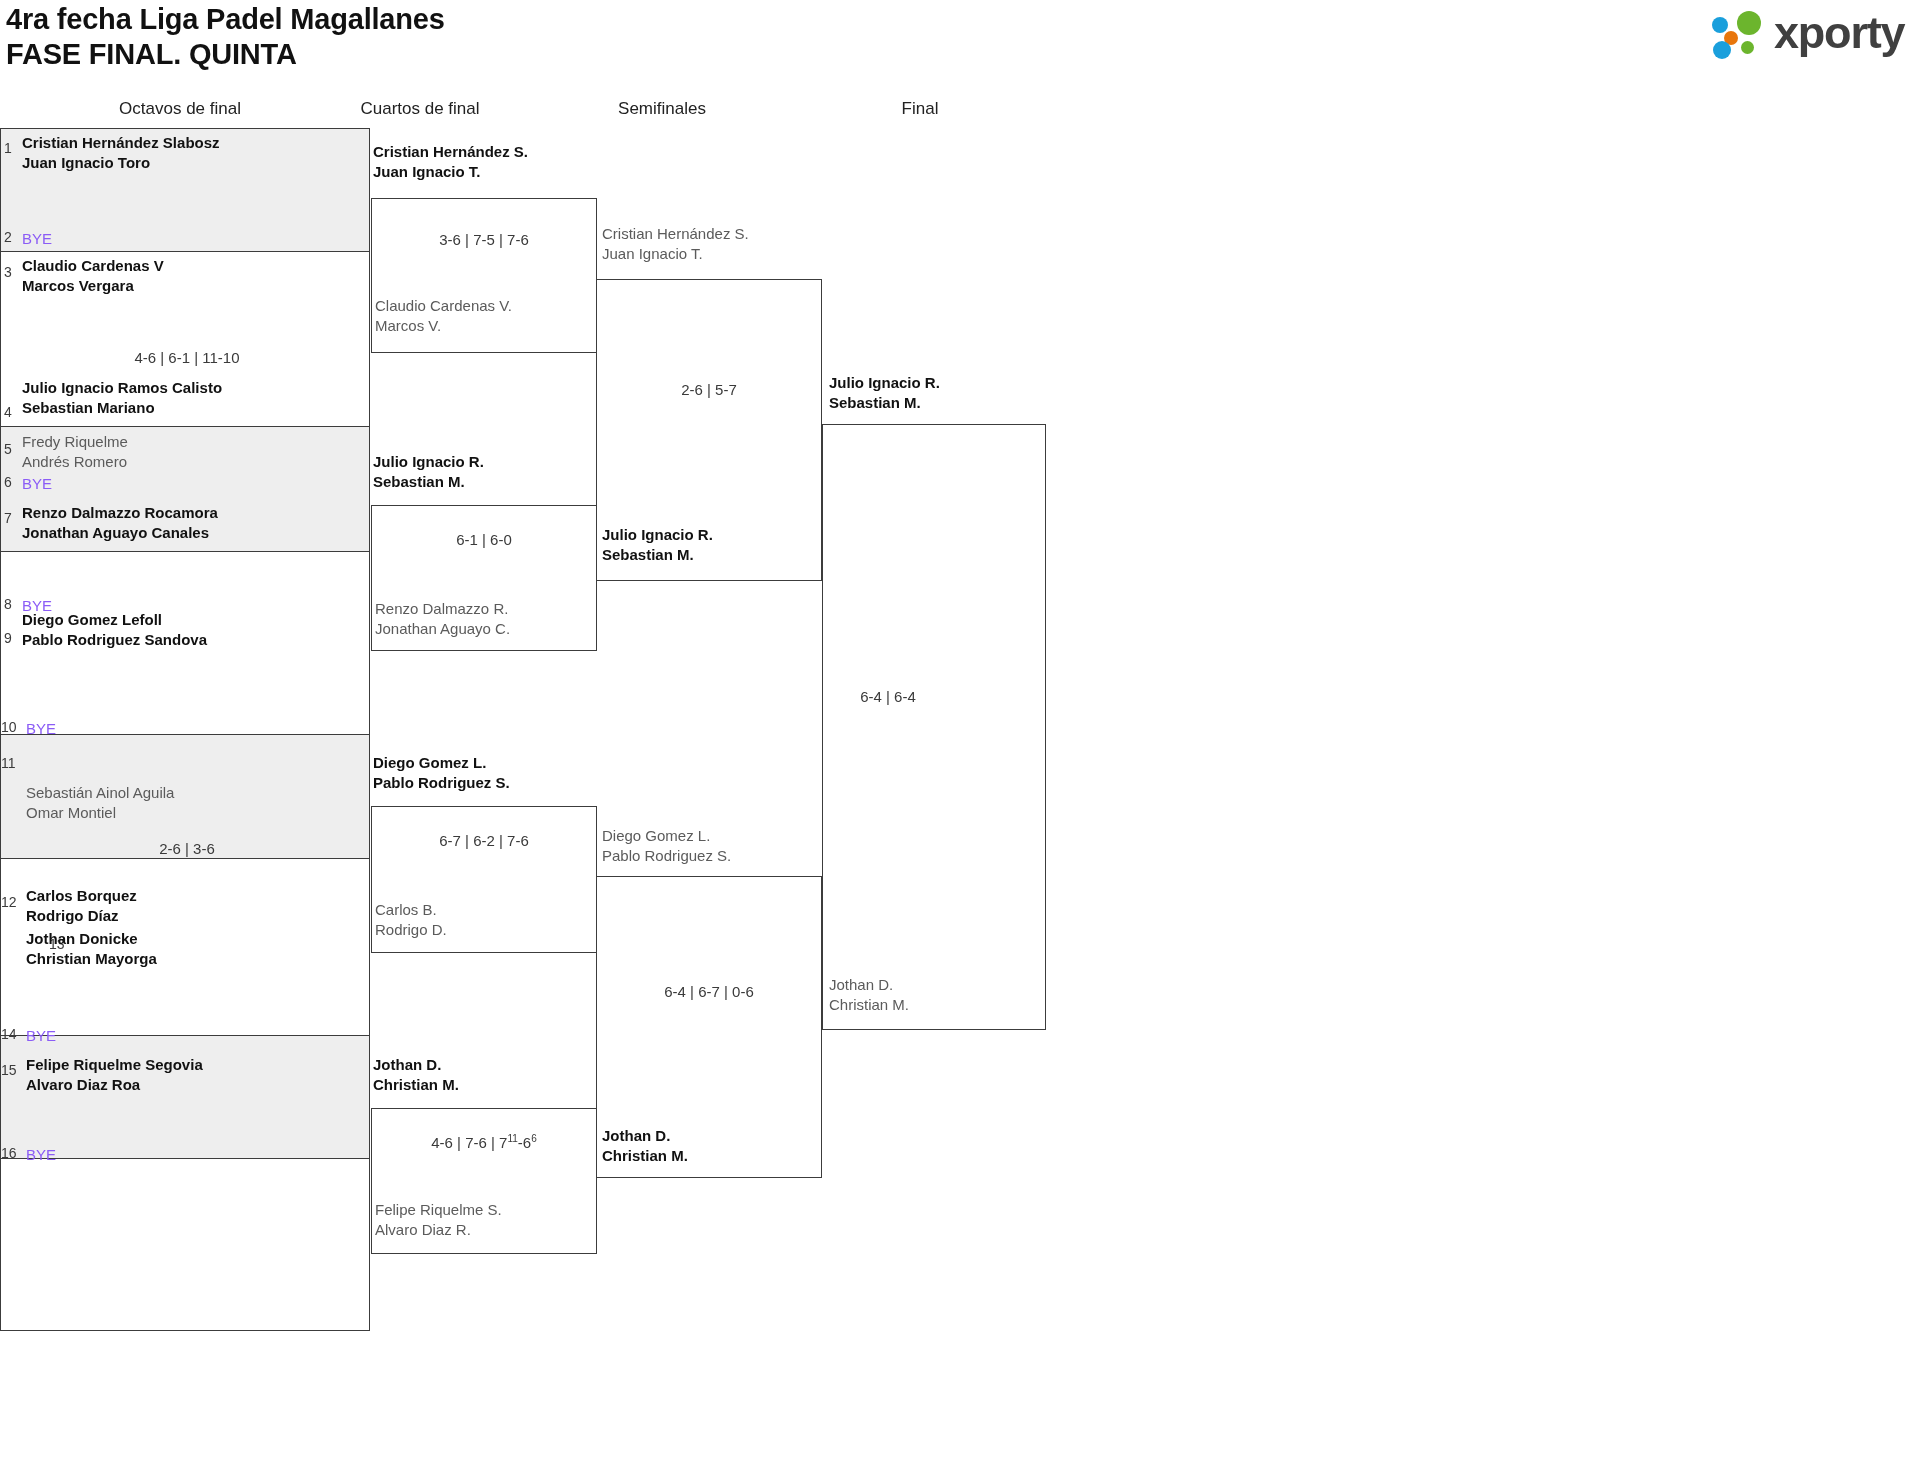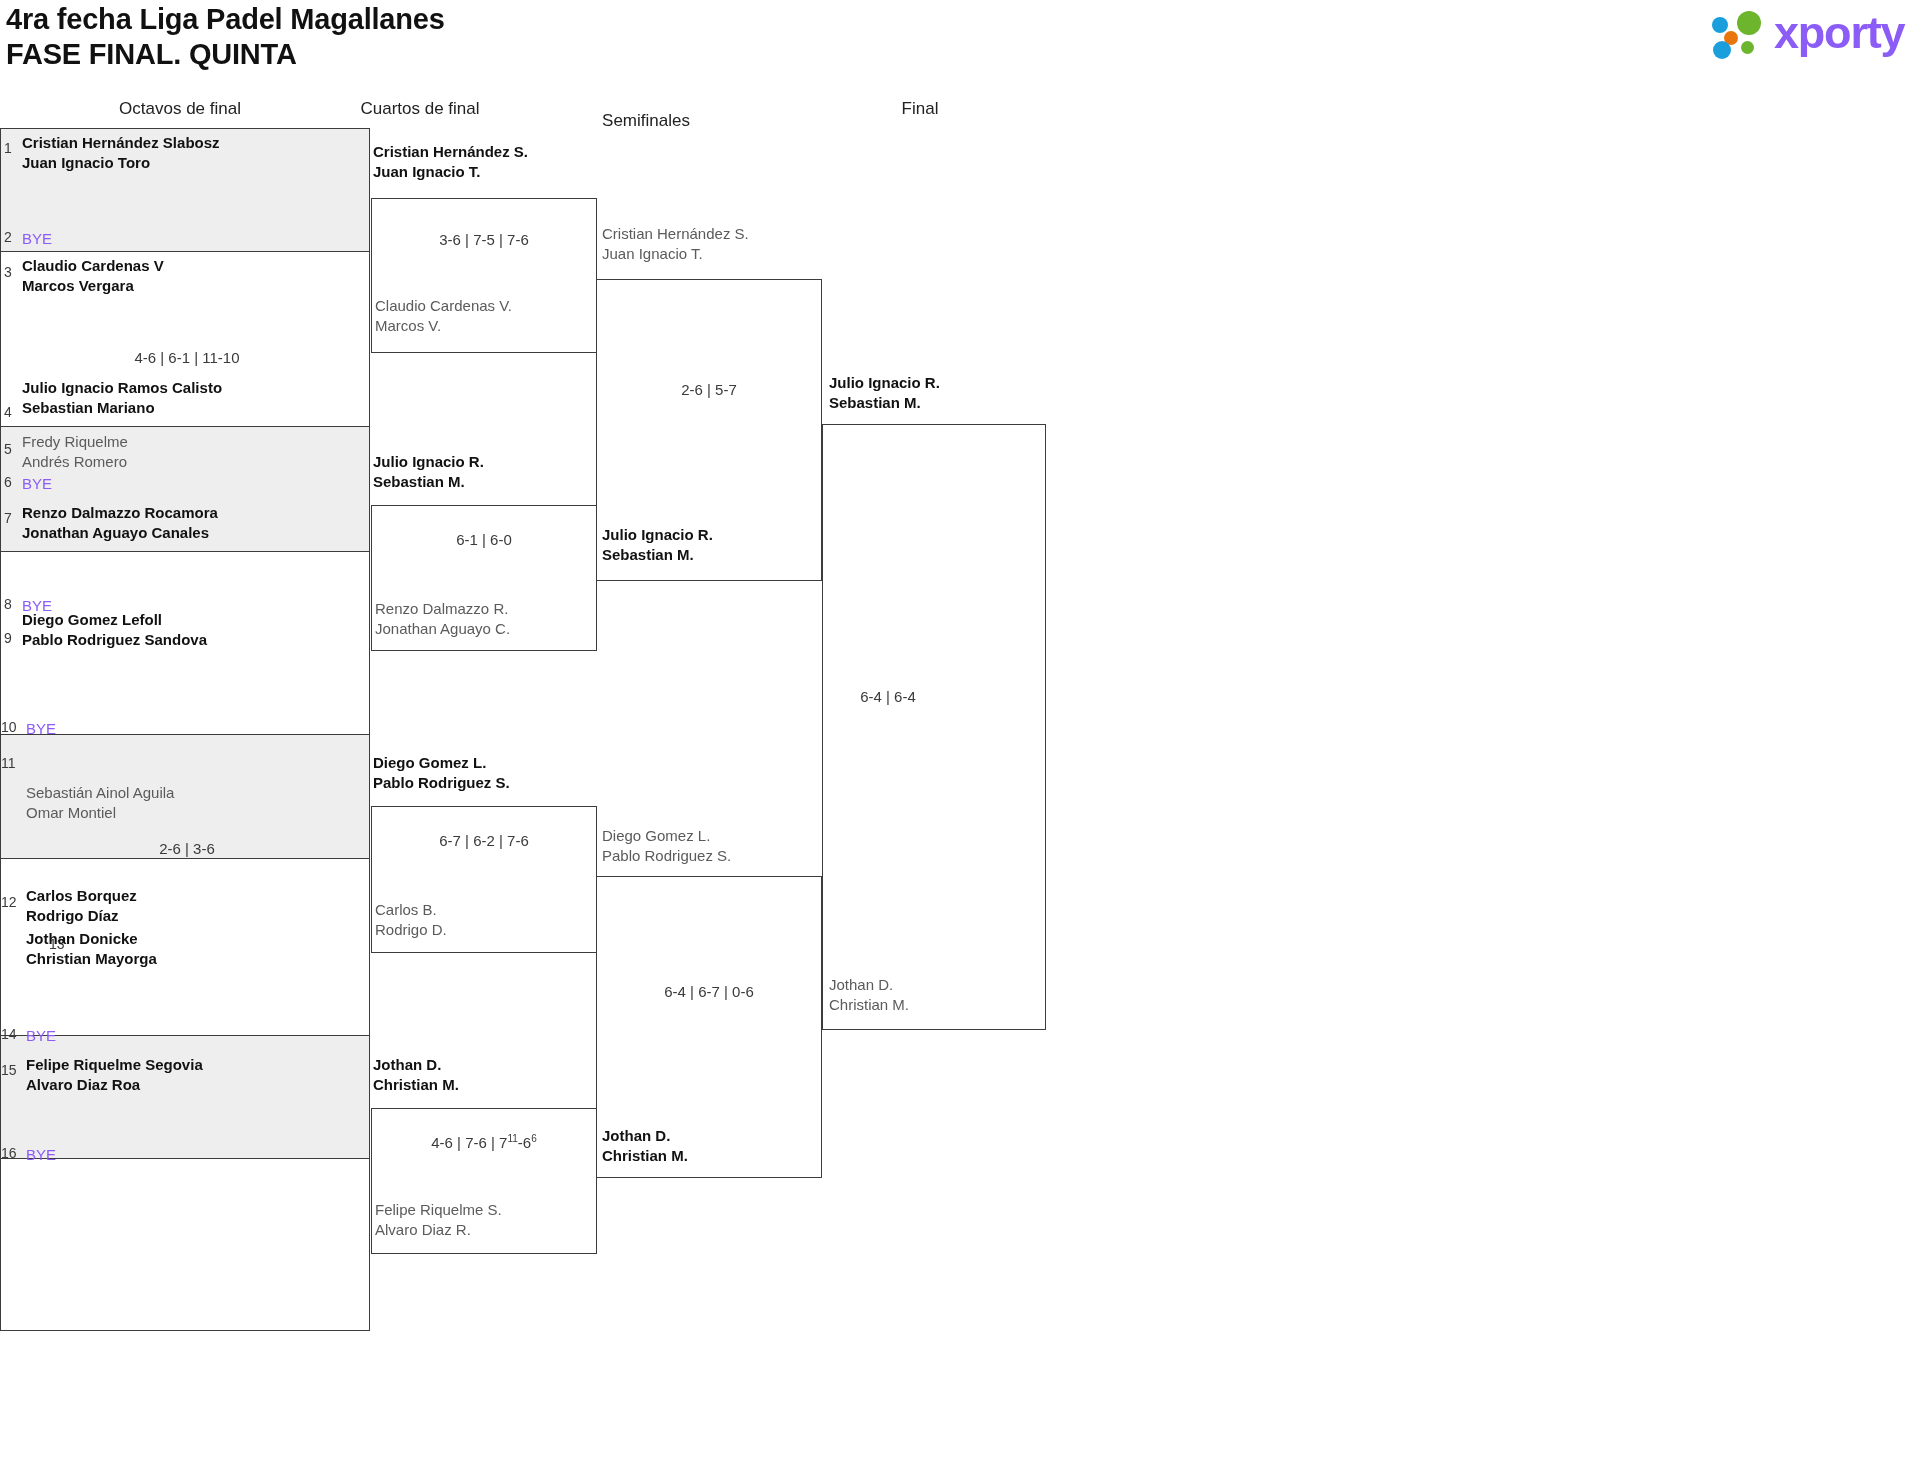--- a/index.html
+++ b/index.html
@@ -13,21 +13,21 @@
   }
   #stage{position:absolute;left:0;top:0;width:1920px;height:1459px;}
 
   
   .title-block{position:absolute;left:6px;top:2px;}
   .title-line{font-size:29px;font-weight:700;color:#111;line-height:1.22;letter-spacing:-0.2px;white-space:nowrap;}
 
   
   .logo{position:absolute;left:1712px;top:7px;width:200px;height:56px;}
   .logo-mark{position:absolute;left:0;top:4px;width:62px;height:48px;}
-  .logo-word{position:absolute;left:62px;top:-2px;font-size:45px;font-weight:700;color:#8b5cf6;letter-spacing:-1.2px;line-height:56px;}
+  .logo-word{position:absolute;left:62px;top:-2px;font-size:45px;font-weight:700;color:#404040;letter-spacing:-1.2px;line-height:56px;}
   .dot{position:absolute;border-radius:50%;}
 
   
   .round-head{position:absolute;font-size:17px;color:#222;white-space:nowrap;text-align:center;}
 
   
   .box{position:absolute;border:1px solid #3c3c3c;box-sizing:border-box;background:transparent;}
   .shade{position:absolute;background:#eeeeee;box-sizing:border-box;}
   .seed{position:absolute;font-size:14px;color:#3b3b3b;text-align:left;width:26px;}
   .names{position:absolute;font-size:15px;line-height:1.33;white-space:nowrap;}
@@ -60,21 +60,21 @@
       <span class="dot" style="left:12px;top:20px;width:14px;height:14px;background:#e8760c;"></span>
       <span class="dot" style="left:1px;top:30px;width:18px;height:18px;background:#1a9fdc;"></span>
       <span class="dot" style="left:25px;top:0px;width:24px;height:24px;background:#6cb52d;"></span>
       <span class="dot" style="left:29px;top:30px;width:13px;height:13px;background:#6cb52d;"></span>
     </div>
     <div class="logo-word">xporty</div>
   </div>
 
   <div class="round-head" style="left:60px;top:99px;width:240px;">Octavos de final</div>
   <div class="round-head" style="left:300px;top:99px;width:240px;">Cuartos de final</div>
-  <div class="round-head" style="left:536px;top:99px;width:220px;margin-top:12px;">Semifinales</div>
+  <div class="round-head" style="left:552px;top:99px;width:220px;">Semifinales</div>
   <div class="round-head" style="left:840px;top:99px;width:160px;">Final</div>
 
   <div class="shade" style="left:1px;top:129px;width:368px;height:122px;"></div>
   <div class="shade" style="left:1px;top:426px;width:368px;height:125px;"></div>
   <div class="shade" style="left:1px;top:734px;width:368px;height:124px;"></div>
   <div class="shade" style="left:1px;top:1035px;width:368px;height:123px;"></div>
 
   <div class="box" style="left:0px;top:128px;width:370px;height:1203px;"></div>
   <div class="box" style="left:0px;top:251px;width:370px;height:0;border-width:1px 0 0 0;"></div>
   <div class="box" style="left:0px;top:426px;width:370px;height:0;border-width:1px 0 0 0;"></div>

